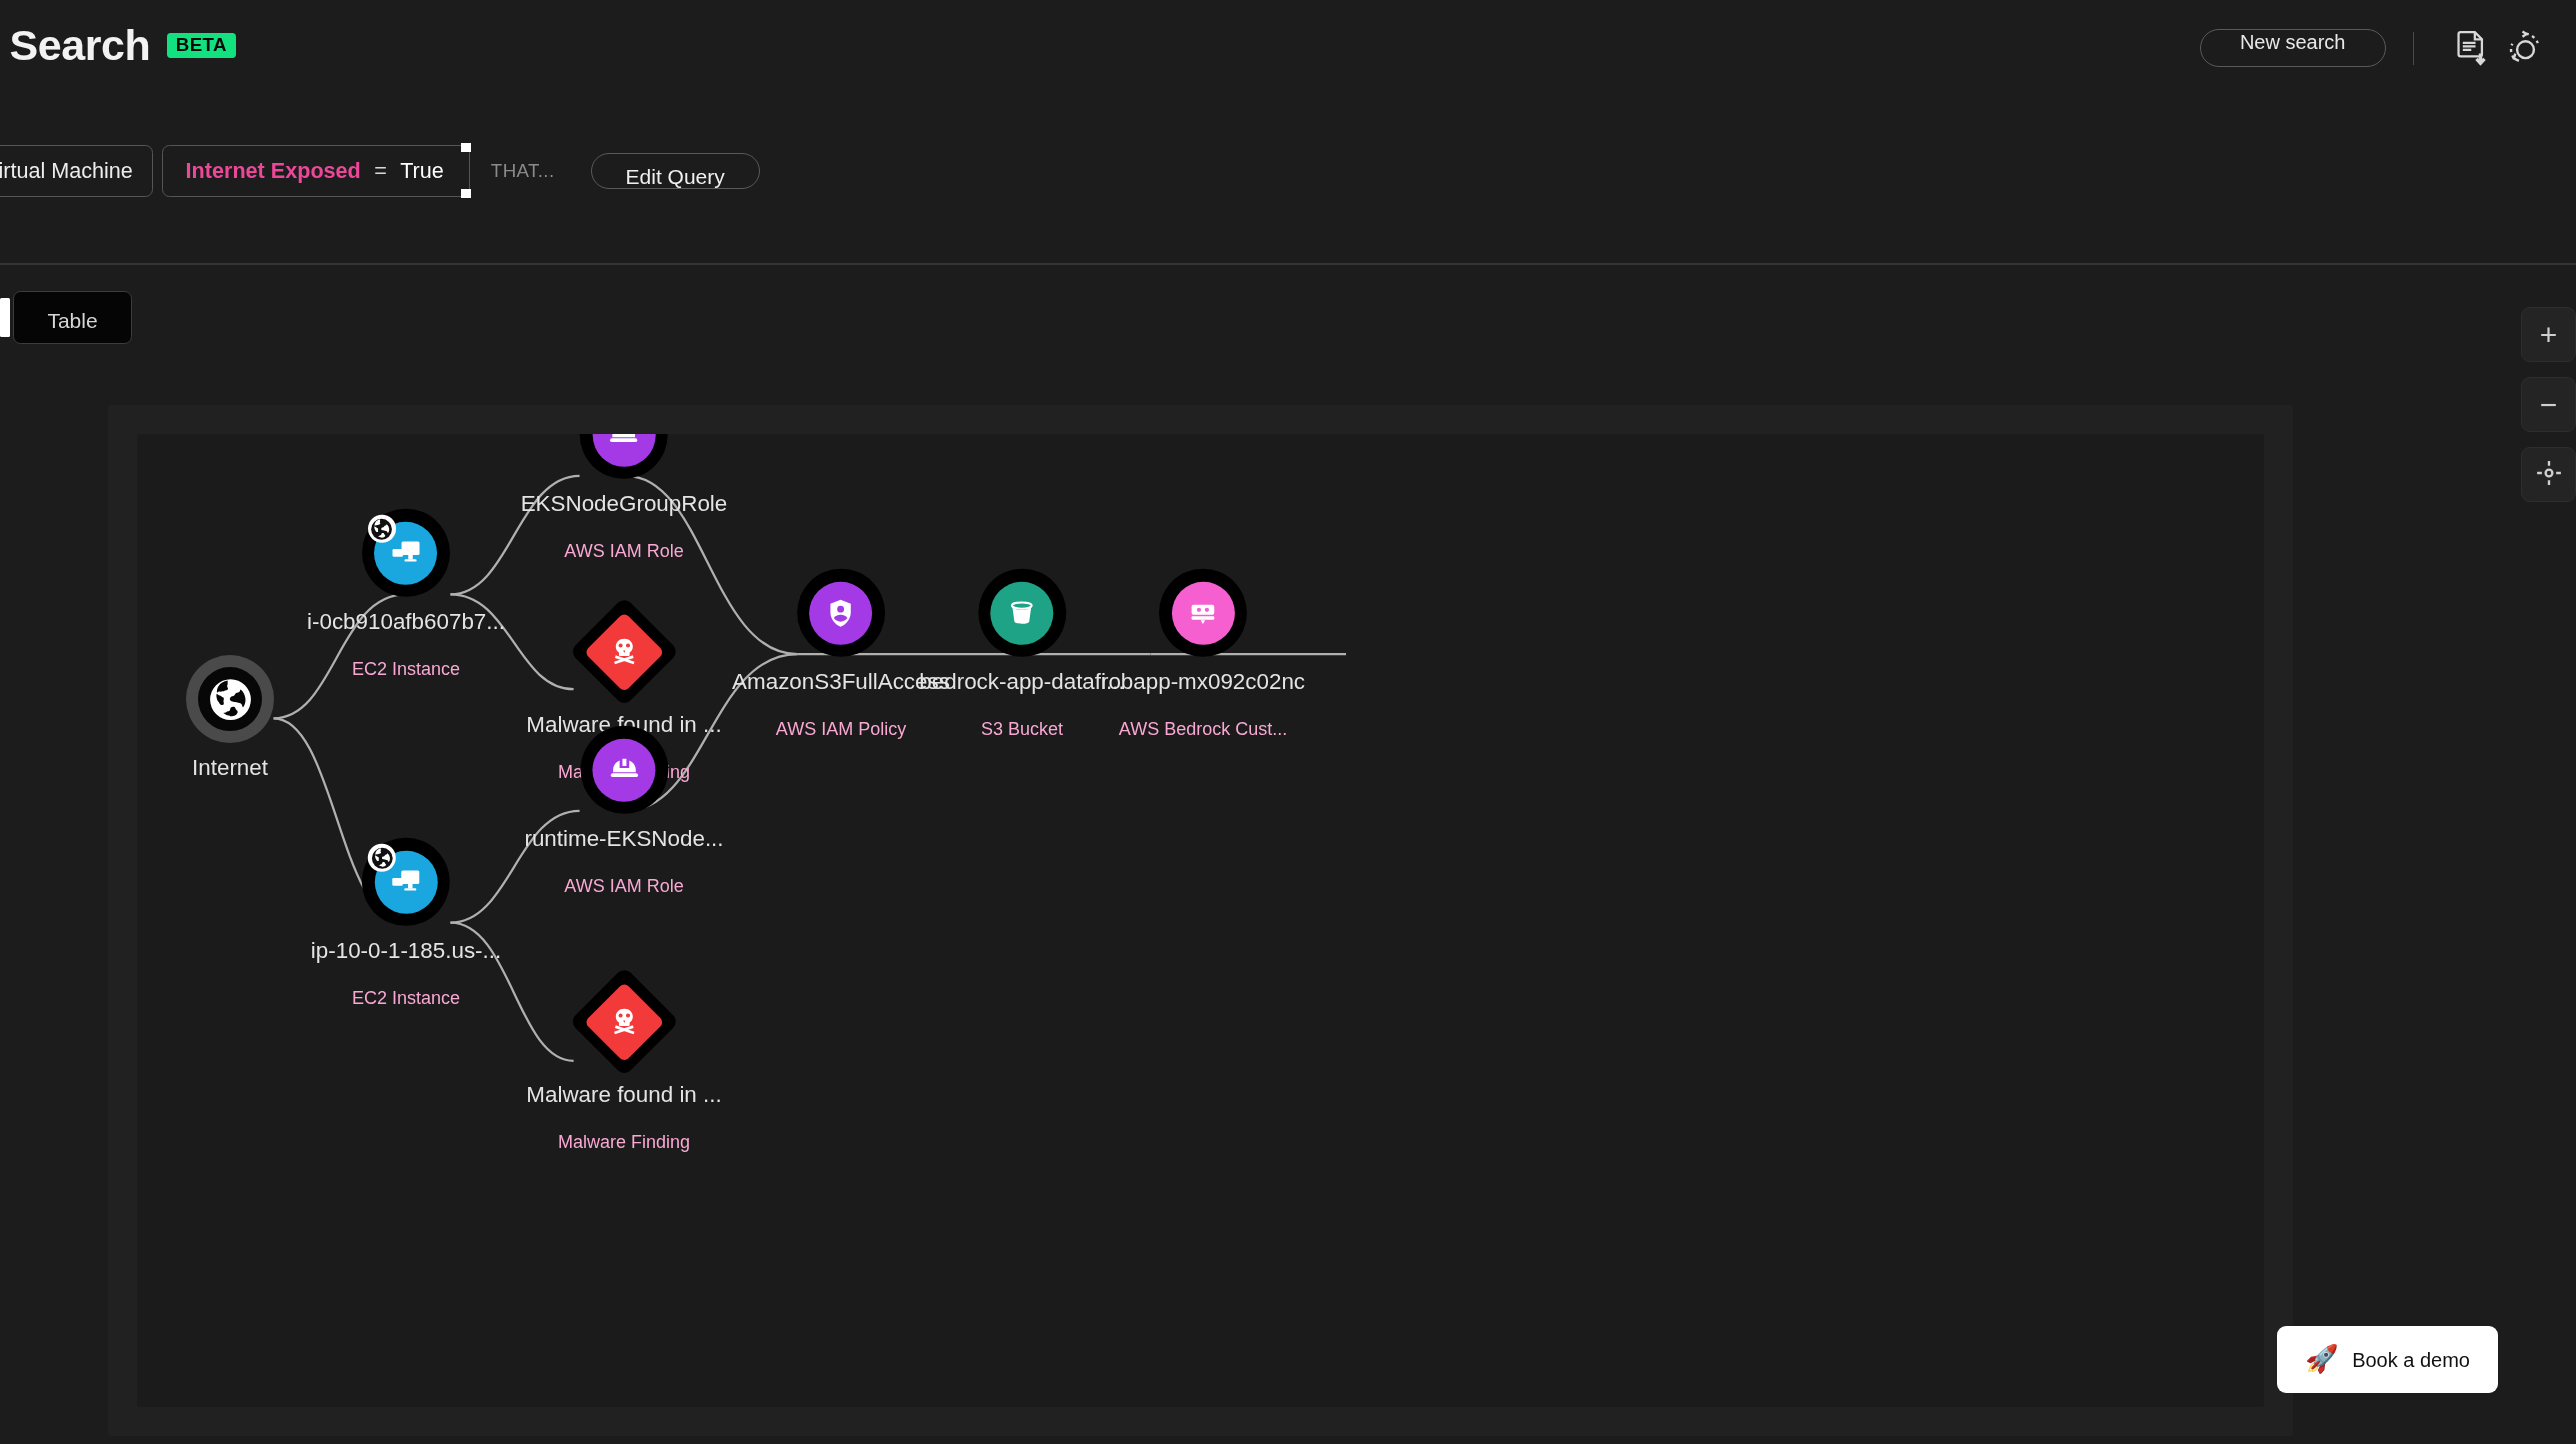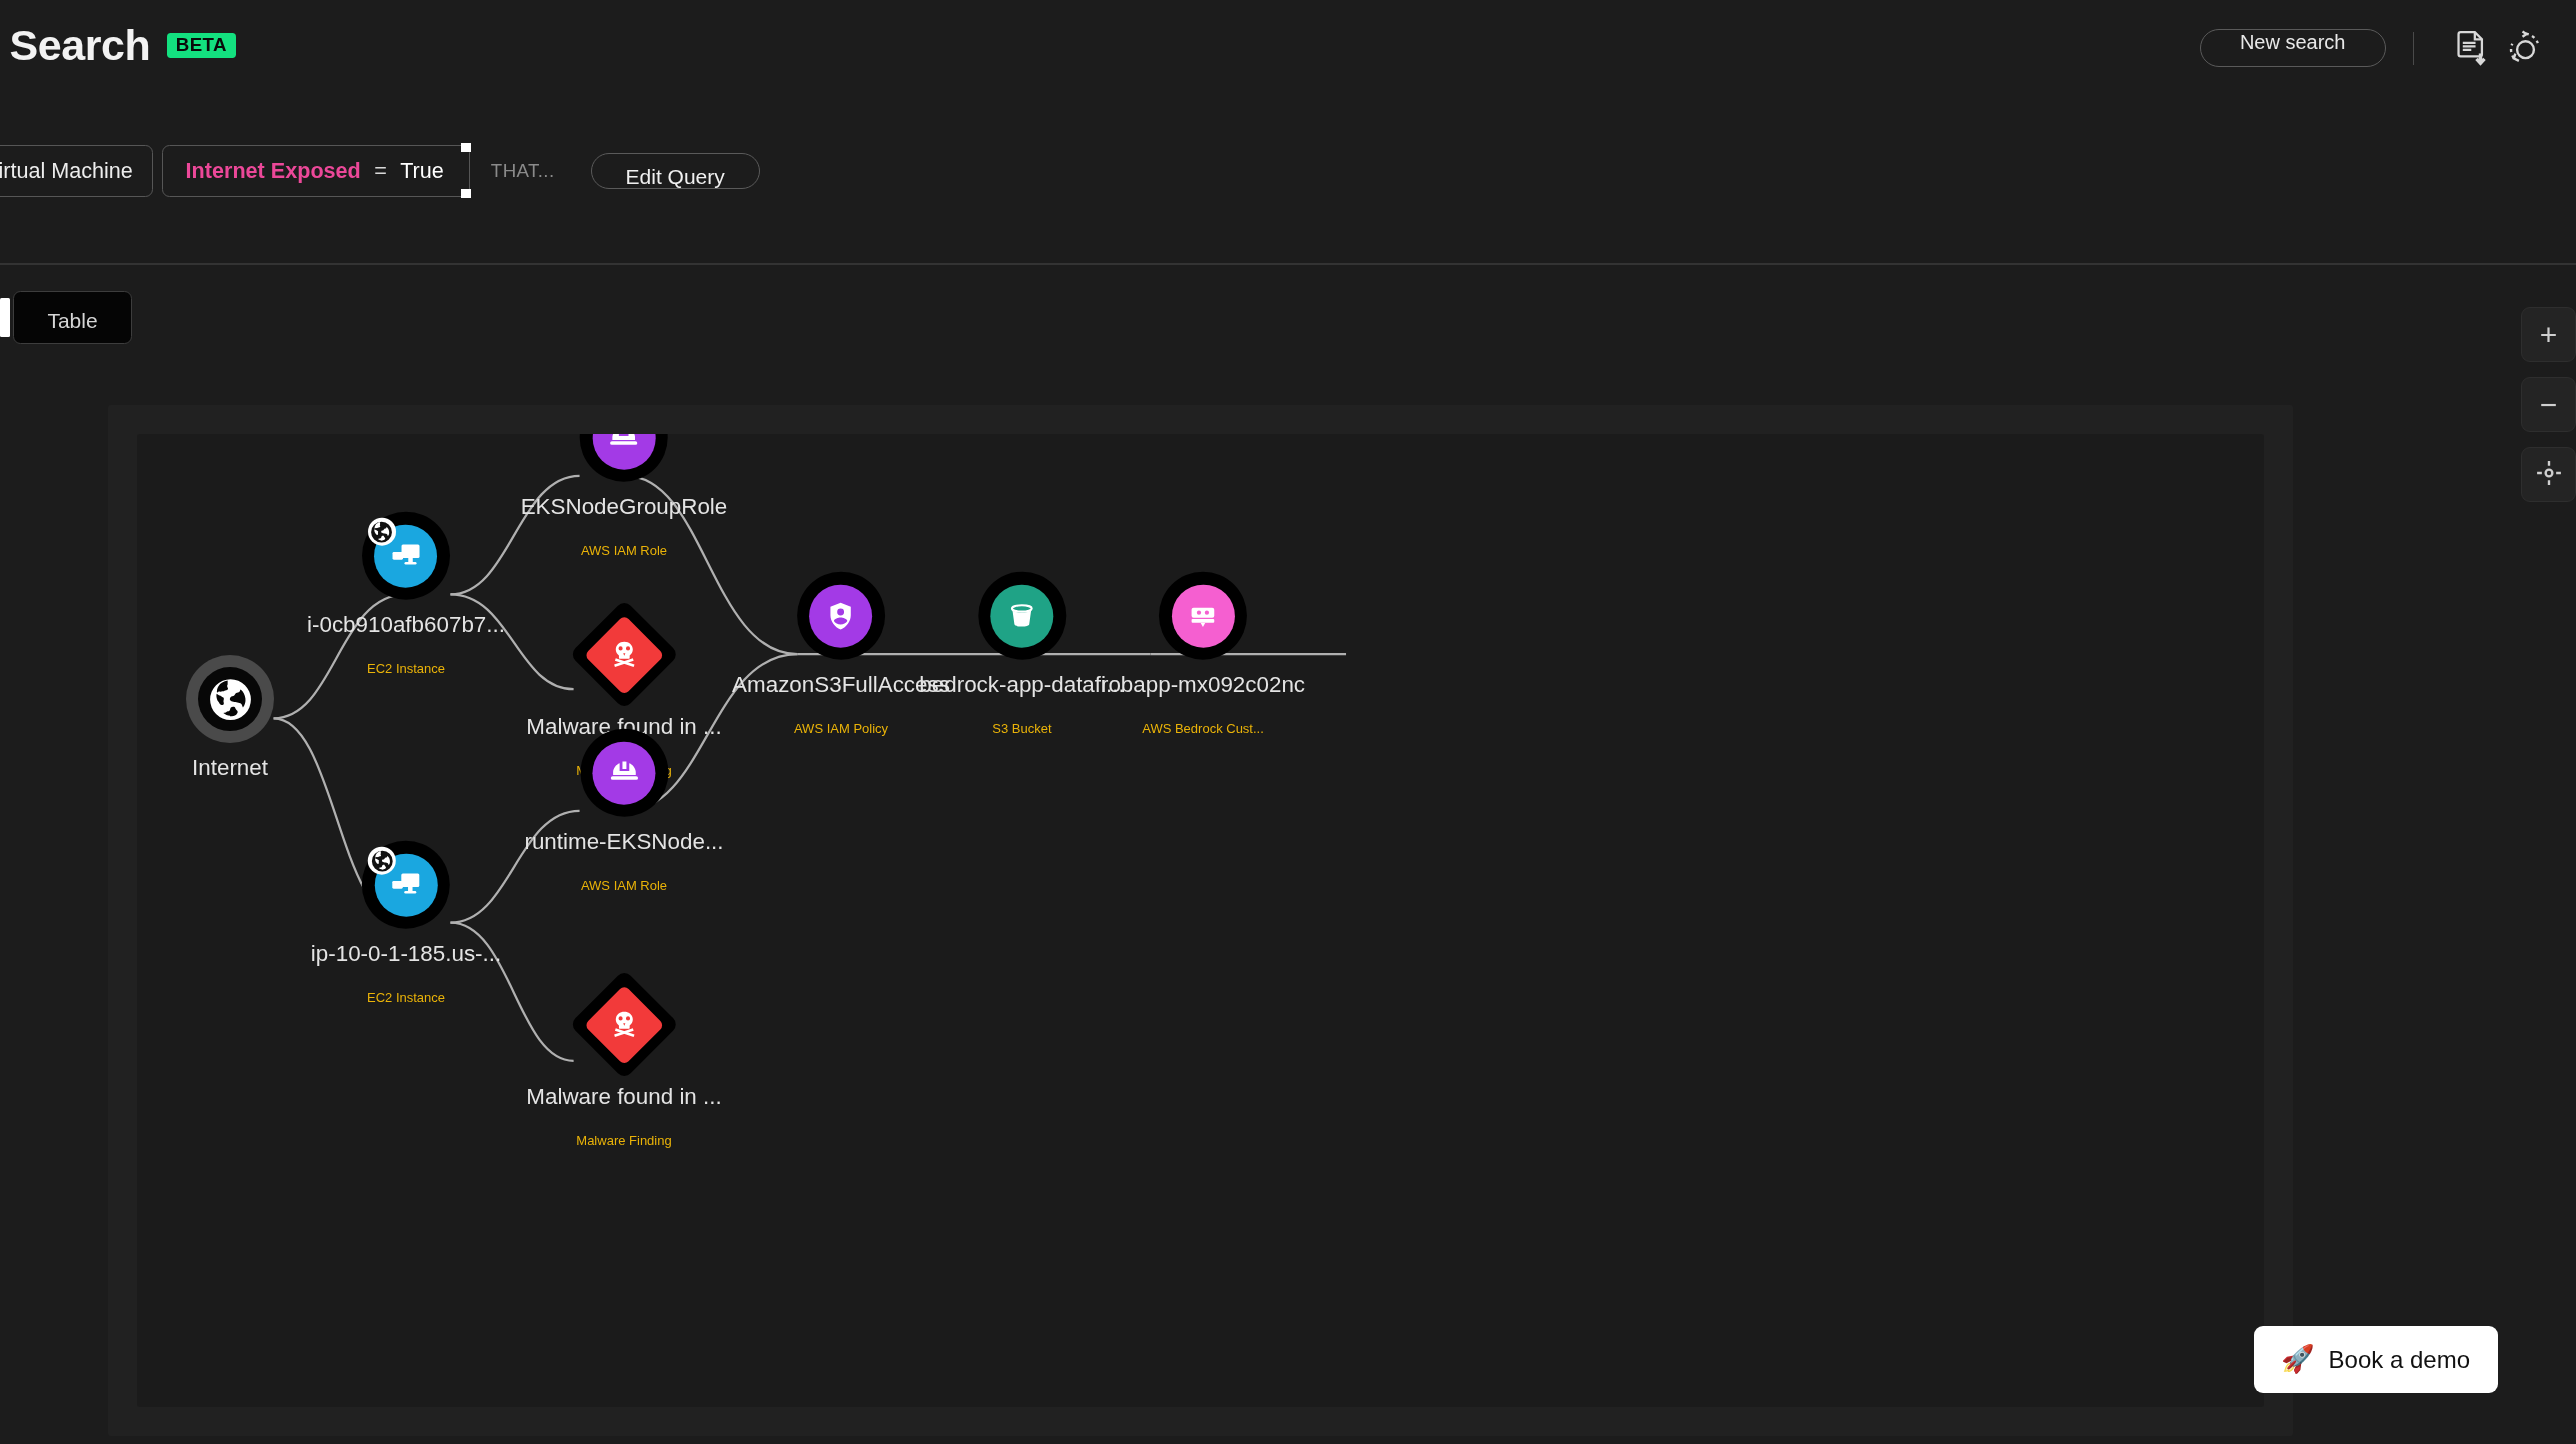--- a/index.html
+++ b/index.html
@@ -320,43 +320,43 @@
     margin-top: 12px;
     text-align: center;
     white-space: nowrap;
   }
   .node-title {
     font-size: 22.4px;
     color: #e4e4e4;
     line-height: 1.15;
   }
   .node-subtitle {
-    font-size: 13px;
-    color: #eab308;
+    font-size: 18px;
+    color: #f9a8d4;
     margin-top: 24px;
     line-height: 1.15;
   }
 
   
   .book-demo {
     position: absolute;
     right: 78px; bottom: 52px;
     background: #ffffff;
     border-radius: 9px;
     height: 67px;
     display: flex;
     align-items: center;
     gap: 13.4px;
     padding: 0 28px;
     cursor: pointer;
   }
   .book-demo .rocket { font-size: 27px; line-height: 1; }
   .book-demo .bd-label {
     color: #111111;
-    font-size: 24px;
+    font-size: 20px;
     font-weight: 400;
     line-height: 1;
     white-space: nowrap;
   }
 </style>
 </head>
 <body>
 
 <div id="app">
 

